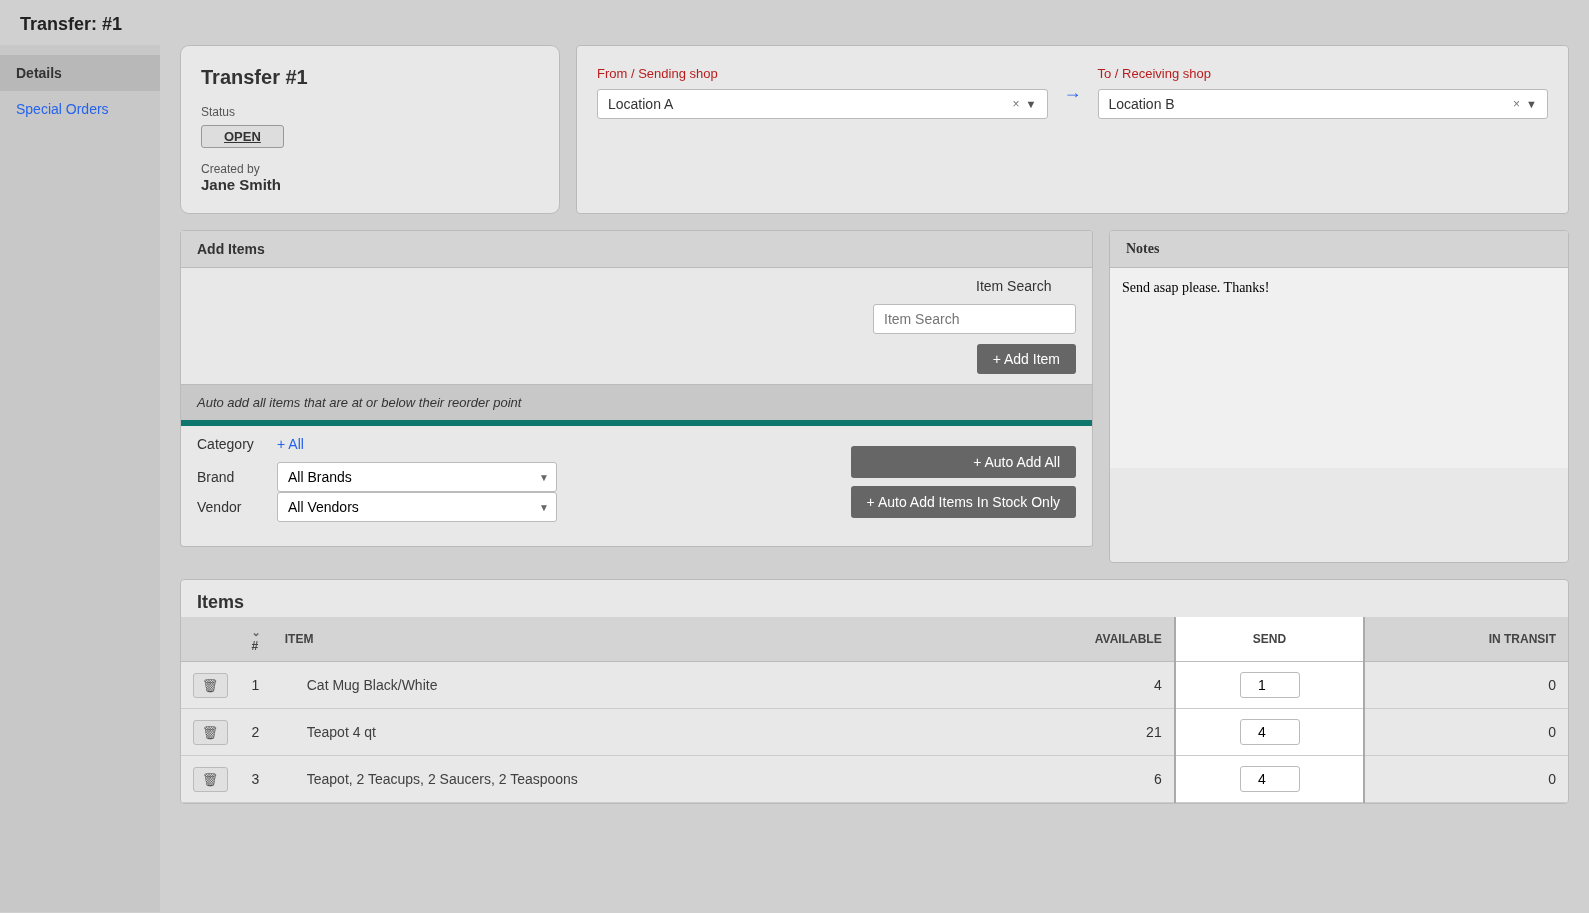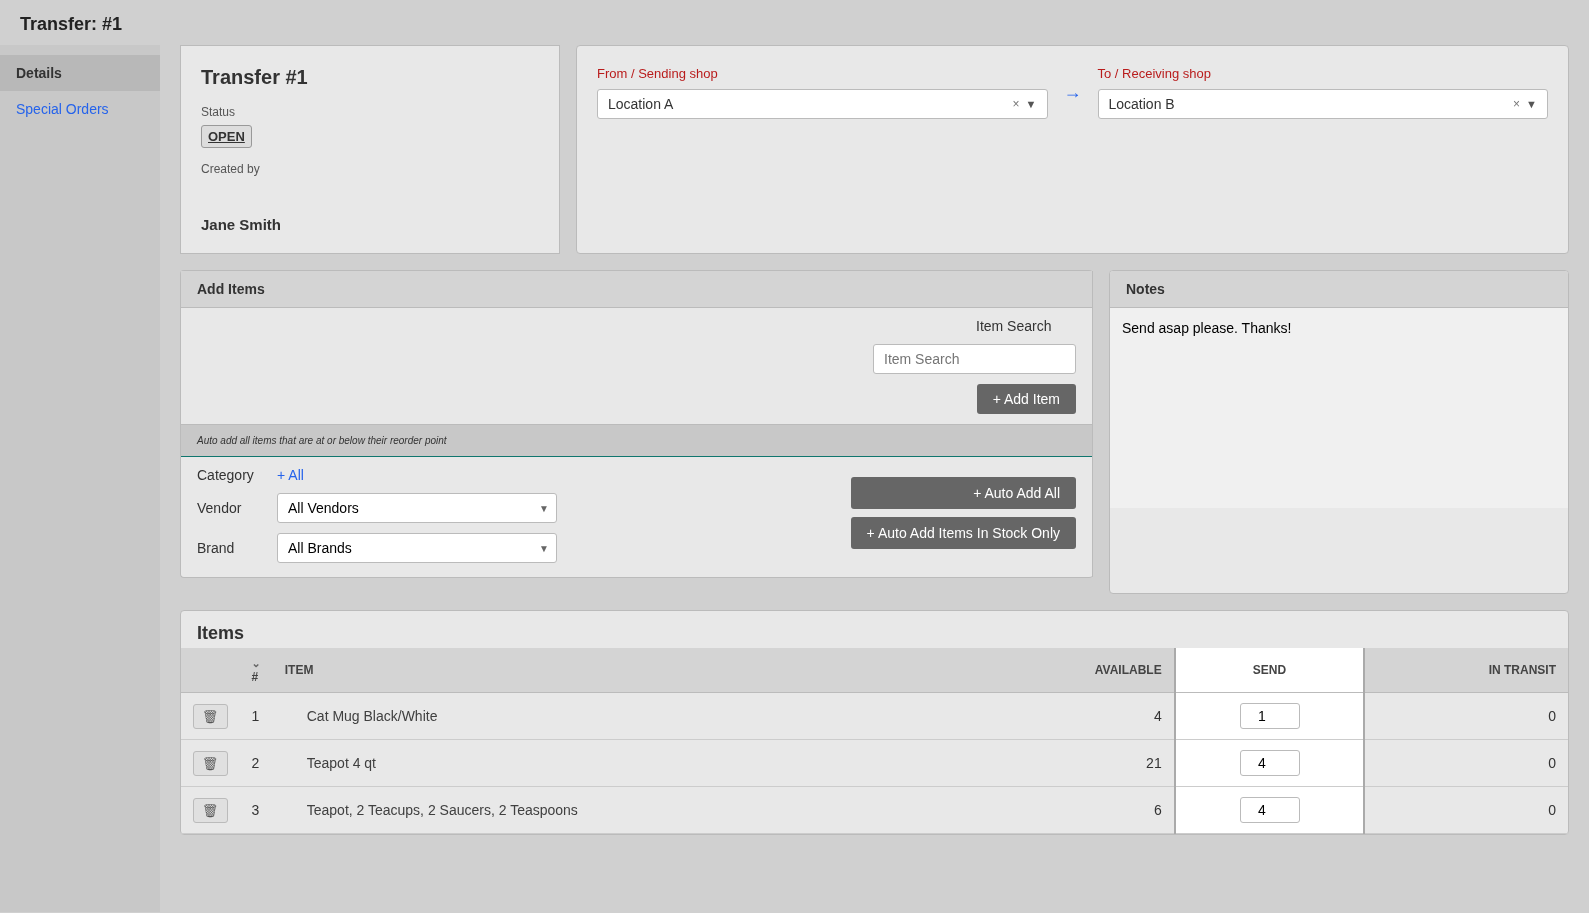--- a/index.html
+++ b/index.html
@@ -46,54 +46,53 @@
       background: #d0d0d0;
     }
     .top-section {
       display: flex;
       gap: 16px;
       margin-bottom: 16px;
     }
     .transfer-card {
       background: #e8e8e8;
       border: 1px solid #bbb;
-      border-radius: 0;
+      border-radius: 9px;
       padding: 20px;
       width: 380px;
       flex-shrink: 0;
     }
     .transfer-title {
       font-size: 20px;
       font-weight: 700;
       margin-bottom: 16px;
     }
     .status-label {
       font-size: 12px;
       color: #555;
       margin-bottom: 6px;
     }
     .status-badge {
       display: inline-block;
       border: 1px solid #999;
       border-radius: 3px;
-      padding: 3px 6px;
+      padding: 3px 22px;
       font-size: 13px;
       font-weight: 600;
       background: #ddd;
       margin-bottom: 14px;
       text-decoration: underline;
     }
     .created-label {
       font-size: 12px;
       color: #555;
     }
     .created-name {
       font-size: 15px;
       font-weight: 600;
-      margin-top: 40px;
     }
     .shop-section {
       flex: 1;
       background: #e8e8e8;
       border: 1px solid #bbb;
       border-radius: 4px;
       padding: 20px;
     }
     .shop-row {
       display: flex;
@@ -208,23 +207,23 @@
       border: none;
       border-radius: 3px;
       padding: 7px 16px;
       cursor: pointer;
       font-size: 14px;
       white-space: nowrap;
     }
     .auto-add-header {
       background: #c8c8c8;
       padding: 10px 16px;
-      font-size: 10px;
+      font-size: 13px;
       font-style: italic;
-      border-bottom: 1px solid #0f766e;
+      border-bottom: 6px solid #0f766e;
     }
     .filter-row {
       display: flex;
       align-items: center;
       margin-bottom: 10px;
       gap: 10px;
     }
     .filter-label {
       width: 70px;
       font-size: 14px;
@@ -492,46 +491,46 @@
             <input class="item-search-input" type="text" placeholder="Item Search" style="">
             <button class="add-item-btn">+ Add Item</button>
           </div>
           <div class="auto-add-header">Auto add all items that are at or below their reorder point</div>
           <div style="display:flex; padding: 10px 16px 14px 16px; gap: 10px;">
             <div style="flex:1;">
               <div class="filter-row">
                 <div class="filter-label">Category</div>
                 <span class="filter-value-all">+ All</span>
               </div>
+              <div class="filter-row" style="margin-bottom:0;">
+                <div class="filter-label">Brand</div>
+                <div class="filter-select-wrapper">
+                  <select>
+                    <option>All Brands</option>
+                  </select>
+                </div>
+              </div>
               <div class="filter-row">
                 <div class="filter-label">Vendor</div>
                 <div class="filter-select-wrapper">
                   <select>
                     <option>All Vendors</option>
-                  </select>
-                </div>
-              </div>
-              <div class="filter-row" style="margin-bottom:0;">
-                <div class="filter-label">Brand</div>
-                <div class="filter-select-wrapper">
-                  <select>
-                    <option>All Brands</option>
                   </select>
                 </div>
               </div>
             </div>
             <div class="auto-add-buttons">
               <button class="auto-add-btn">+ Auto Add All</button>
               <button class="auto-add-btn">+ Auto Add Items In Stock Only</button>
             </div>
           </div>
         </div>
       </div>
 
-      <div class="notes-box" style="width: 460px; flex-shrink:0;">
+      <div class="notes-box" style="width: 460px; flex-shrink:0;font-family:Liberation Serif, serif;">
         <div class="notes-header">Notes</div>
         <textarea class="notes-textarea" style="">Send asap please. Thanks!</textarea>
       </div>
     </div>
 
     <div class="items-section">
       <div class="items-title" style="padding: 12px 0 4px 16px;">Items</div>
       <table class="items-table">
         <thead>
           <tr>

